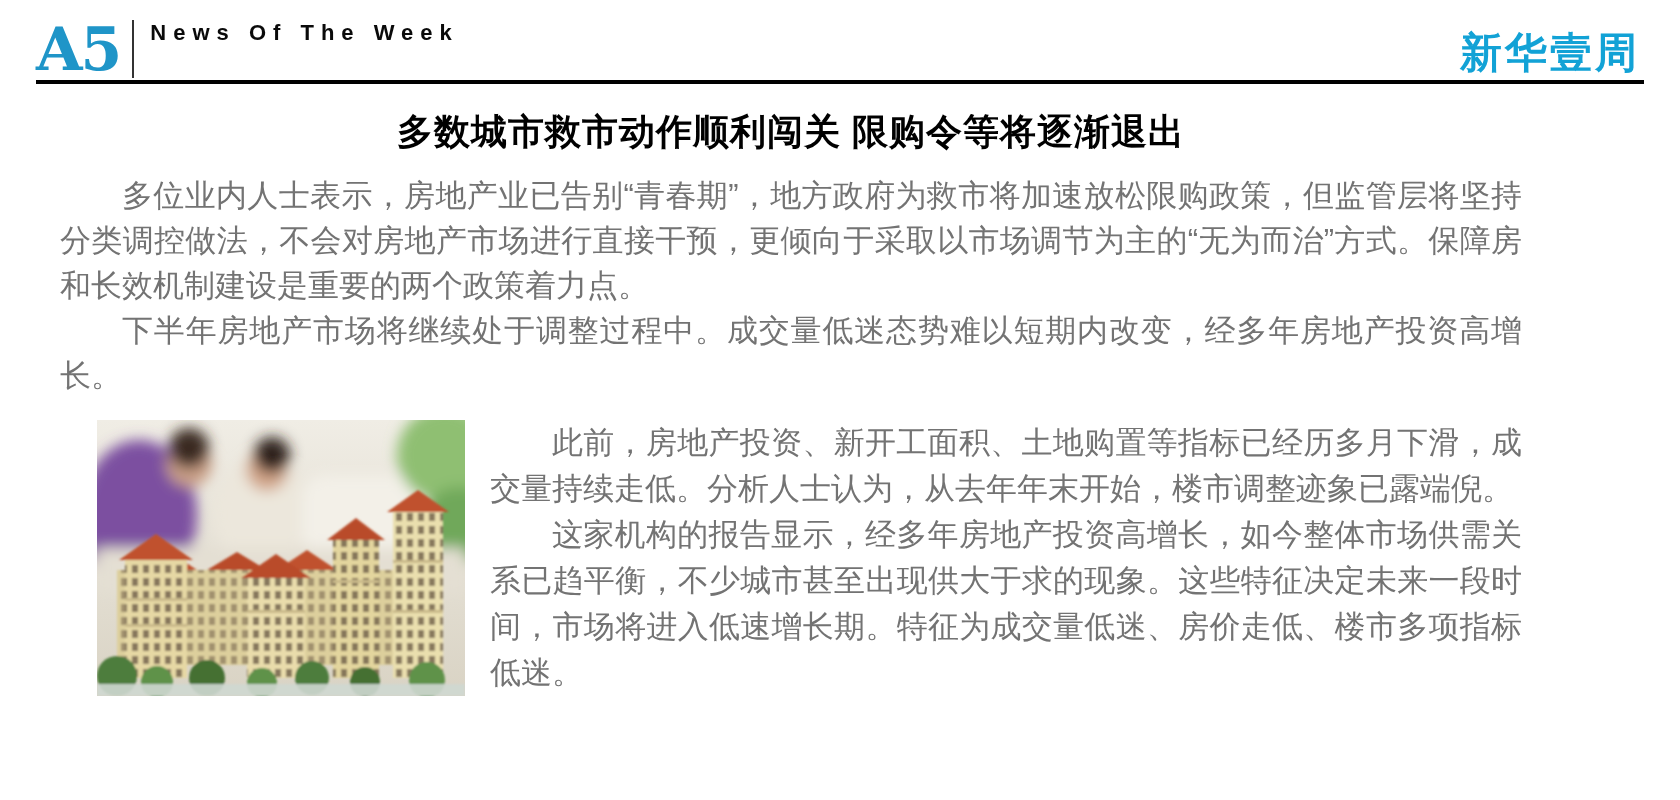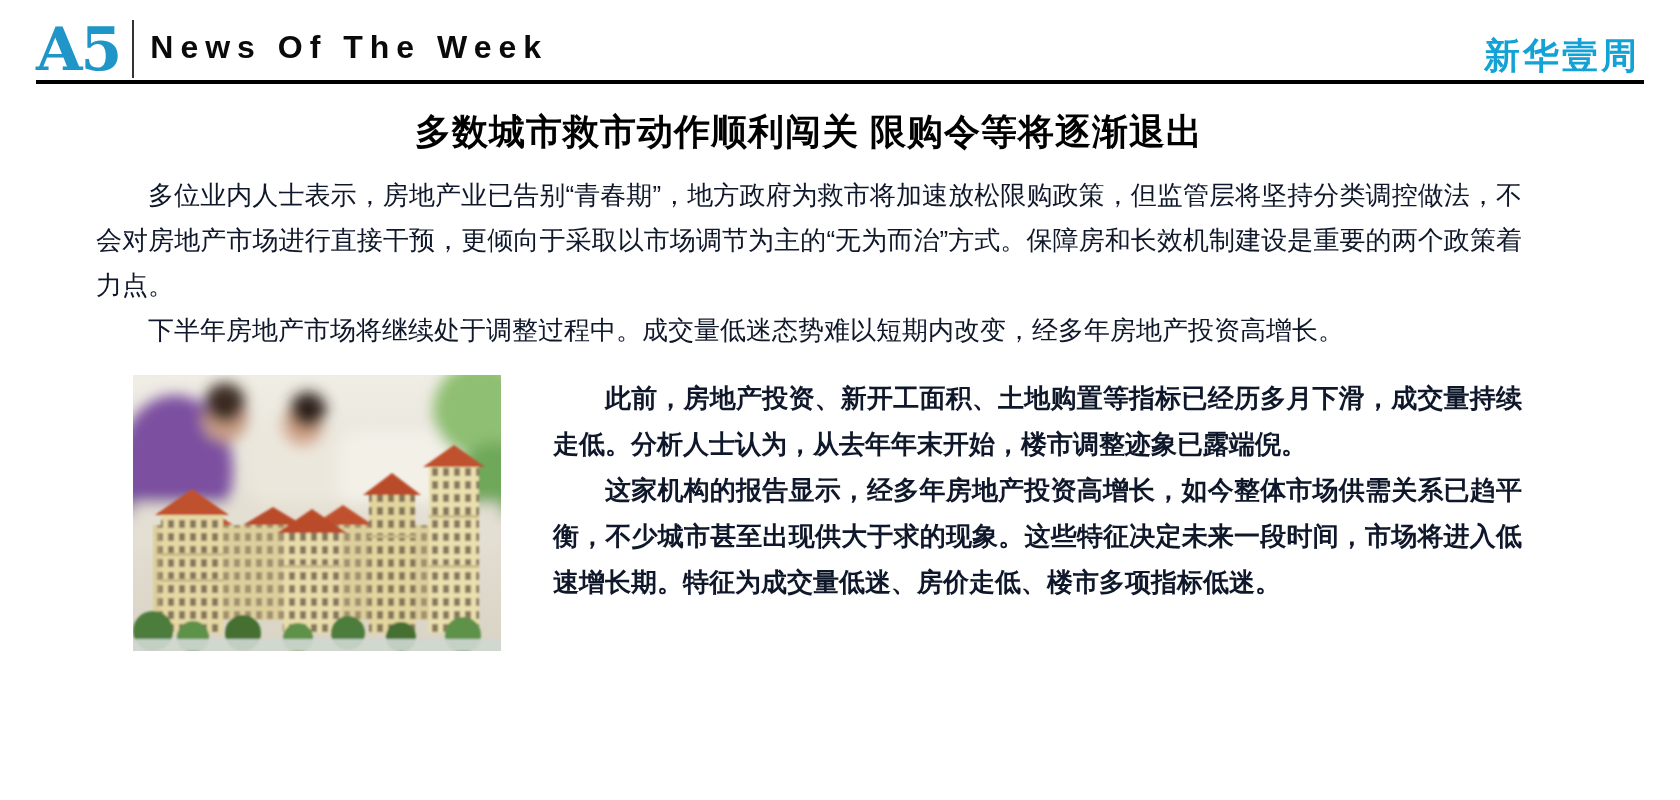--- a/index.html
+++ b/index.html
@@ -16,80 +16,79 @@
   
   .masthead {
     display: flex;
     justify-content: space-between;
     align-items: flex-end;
     padding: 12px 40px 0 36px;
     height: 78px;
   }
   .masthead-left {
     display: flex;
-    align-items: center;
+    align-items: flex-start;
   }
   .page-num {
     font-family: "DejaVu Serif", serif;
     font-weight: bold;
     font-size: 60px;
     line-height: 58px;
     color: #1f95c8;
     letter-spacing: -2px;
   }
   .masthead-divider {
     width: 2px;
     height: 58px;
     background: #333;
     margin: 0 16px 0 12px;
   }
   .section-title {
-    font-size: 32px;
+    font-size: 22px;
     font-weight: 800;
     letter-spacing: 7px;
     color: #0a0a0a;
     padding-bottom: 4px;
   }
   .brand {
-    font-size: 36px;
+    font-size: 42px;
     font-weight: 900;
     color: #12a2d6;
     letter-spacing: 3px;
     line-height: 1;
     padding-bottom: 4px;
   }
   .header-rule {
     height: 4px;
     background: #000;
     margin: 2px 36px 0 36px;
   }
   
   .article {
-    margin: 0 158px 0 96px;
+    margin: 0 158px 0 60px;
   }
   .headline {
     text-align: center;
     font-size: 36px;
     font-weight: 700;
     letter-spacing: 1px;
     color: #000;
     margin: 24px 0 16px 0;
   }
   .para {
-    font-size: 26px;
+    font-size: 31px;
     line-height: 45px;
     text-indent: 2em;
     text-align: justify;
-    color: #0f172a;
+    color: #737373;
   }
   .lower {
     display: flex;
     margin-top: 22px;
-    gap: 52px;
-    font-weight: bold;
+    gap: 25px;
   }
   .photo {
     flex: none;
     width: 368px;
     height: 276px;
     margin-left: 37px;
     overflow: hidden;
   }
   .photo svg { display: block; width: 100%; height: 100%; }
   .side-text { flex: 1; }

